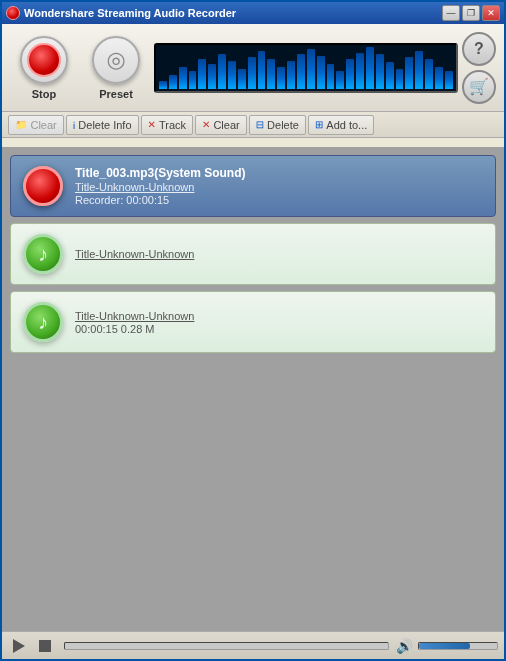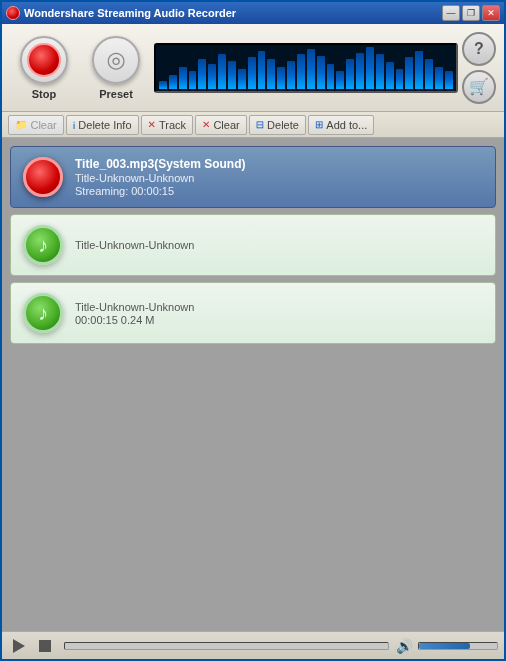--- a/index.html
+++ b/index.html
@@ -220,20 +220,21 @@
     }
 
     .content-area {
       flex: 1;
       background: #a0a0a0;
       padding: 8px;
       display: flex;
       flex-direction: column;
       gap: 6px;
       overflow-y: auto;
+      margin-top: 9px;
     }
 
     .track-item {
       background: linear-gradient(to bottom, #eef5ee, #dceedd);
       border: 1px solid #aabb99;
       border-radius: 4px;
       padding: 8px 10px;
       display: flex;
       align-items: center;
       gap: 10px;
@@ -270,20 +271,21 @@
 
     .track-title {
       font-size: 12px;
       font-weight: bold;
       color: white;
     }
 
     .track-artist {
       font-size: 11px;
       color: rgba(255,255,255,0.85);
+      text-decoration: underline;
     }
 
     .track-time {
       font-size: 11px;
       color: rgba(255,255,255,0.85);
     }
 
     .track-item:not(.active) .track-title {
       color: #333;
     }
@@ -516,38 +518,38 @@
   </div>
 
   <div class="content-area" id="track-list">
   <div class="track-item active">
         <div class="track-icon-wrap">
           <div class="record-icon"></div>
         </div>
         <div class="track-info">
           <span class="track-title">Title_003.mp3(System Sound)</span>
           <span class="track-artist">Title-Unknown-Unknown</span>
-          <span class="track-time">Streaming: 00:00:15</span>
+          <span class="track-time">Recorder: 00:00:15</span>
         </div>
       </div>
       <div class="track-item">
         <div class="track-icon-wrap">
           <div class="circle-gradient" style="font-size: 20px; color: rgba(255, 255, 255, 0.85);">♪</div>
         </div>
         <div class="track-info">
           <span class="track-artist">Title-Unknown-Unknown</span>
         </div>
       </div>
       <div class="track-item">
         <div class="track-icon-wrap">
           <div class="circle-gradient" style="font-size: 20px; color: rgba(255, 255, 255, 0.85);">♪</div>
         </div>
         <div class="track-info">
           <span class="track-artist">Title-Unknown-Unknown</span>
-          <span class="track-time">00:00:15  0.24 M</span>
+          <span class="track-time">00:00:15  0.28 M</span>
         </div>
       </div>
     </div>
 
   <div class="status-bar">
     <div class="play-btn">
       <div class="play-triangle"></div>
     </div>
     <div class="stop-btn">
       <div class="stop-square-btn"></div>

